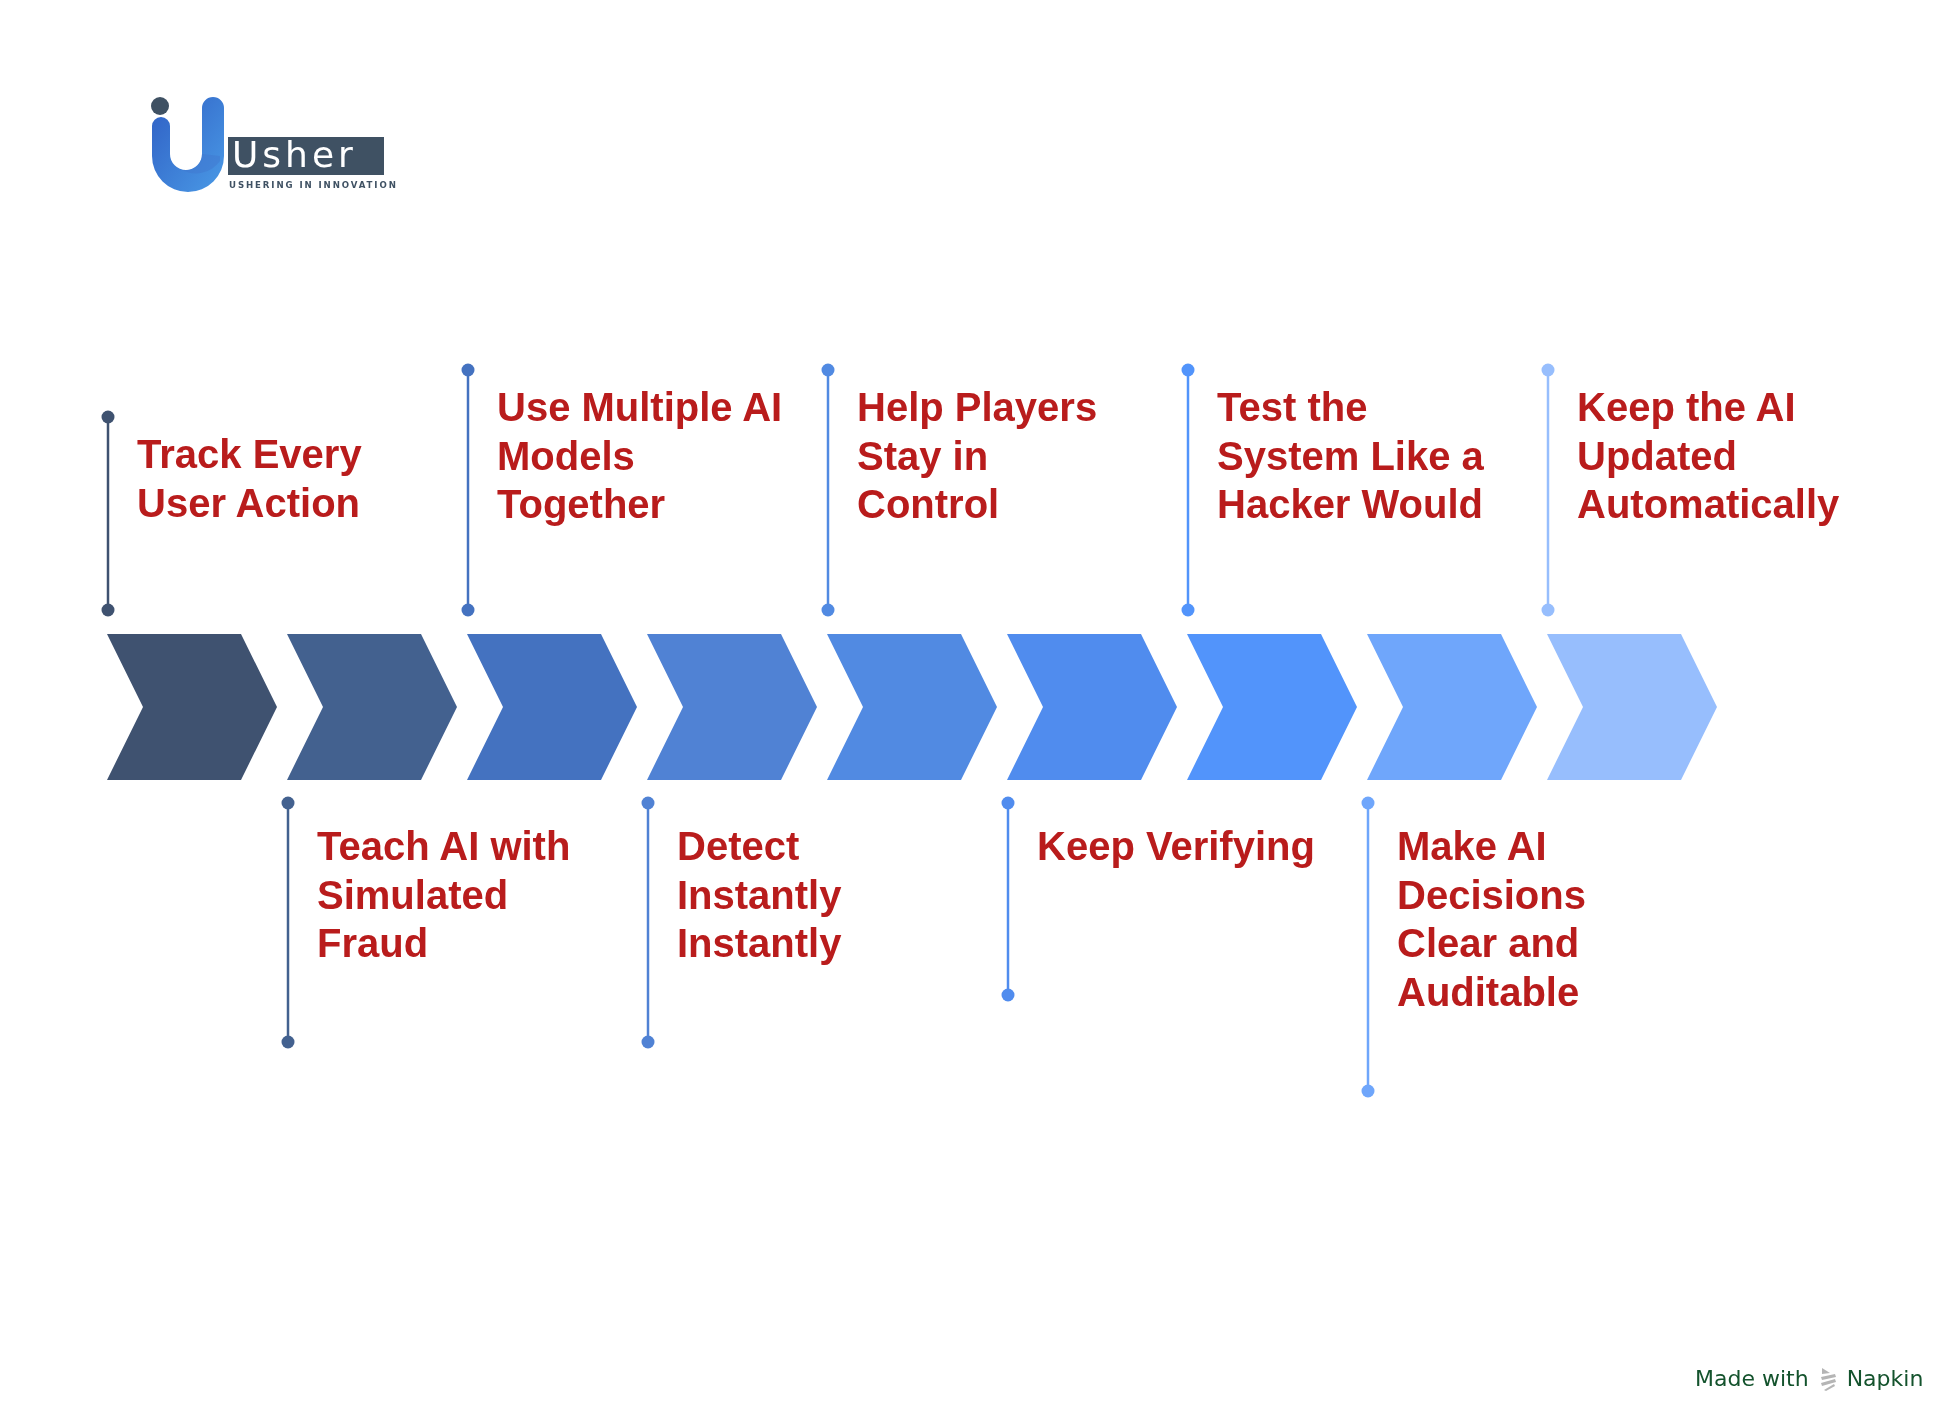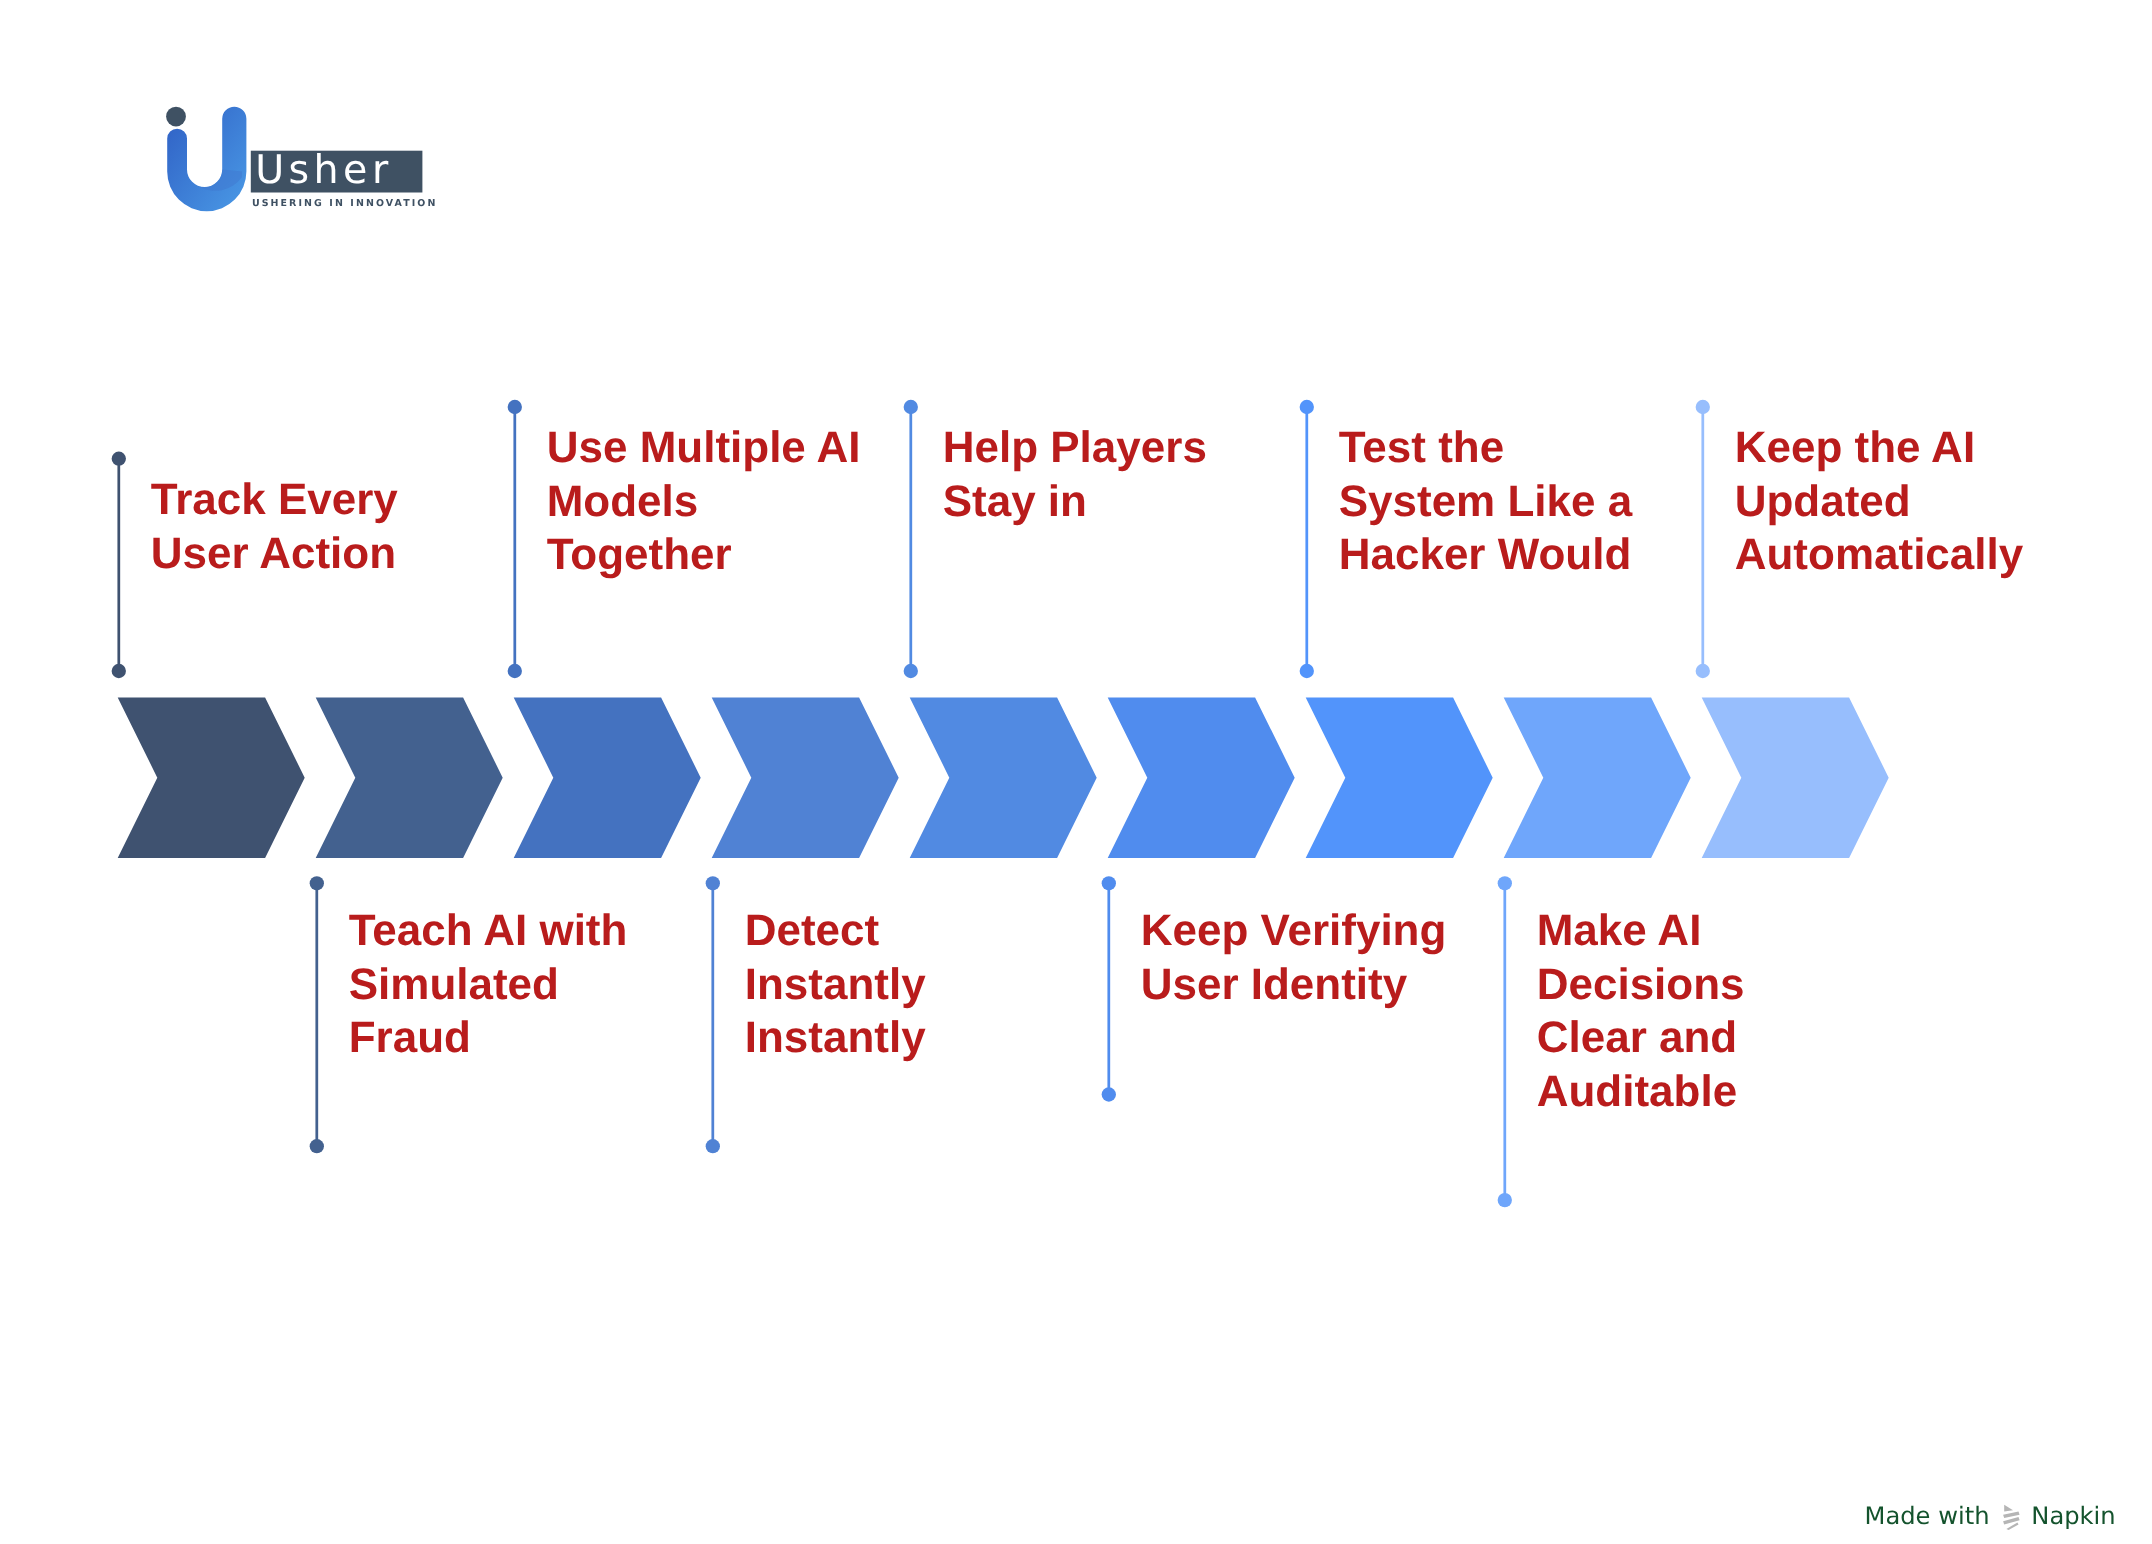--- a/index.html
+++ b/index.html
@@ -118,24 +118,24 @@
         <span>Together</span>
       </div>
       <div class="step-text" style="left: 677px; top: 822px;">
         <span>Detect</span>
         <span>Instantly</span>
         <span>Instantly</span>
       </div>
       <div class="step-text" style="left: 857px; top: 383px;">
         <span>Help Players</span>
         <span>Stay in</span>
+        <span>Control</span>
       </div>
       <div class="step-text" style="left: 1037px; top: 822px;">
         <span>Keep Verifying</span>
-        <span>User Identity</span>
       </div>
       <div class="step-text" style="left: 1217px; top: 383px;">
         <span>Test the</span>
         <span>System Like a</span>
         <span>Hacker Would</span>
       </div>
       <div class="step-text" style="left: 1397px; top: 822px;">
         <span>Make AI</span>
         <span>Decisions</span>
         <span>Clear and</span>

